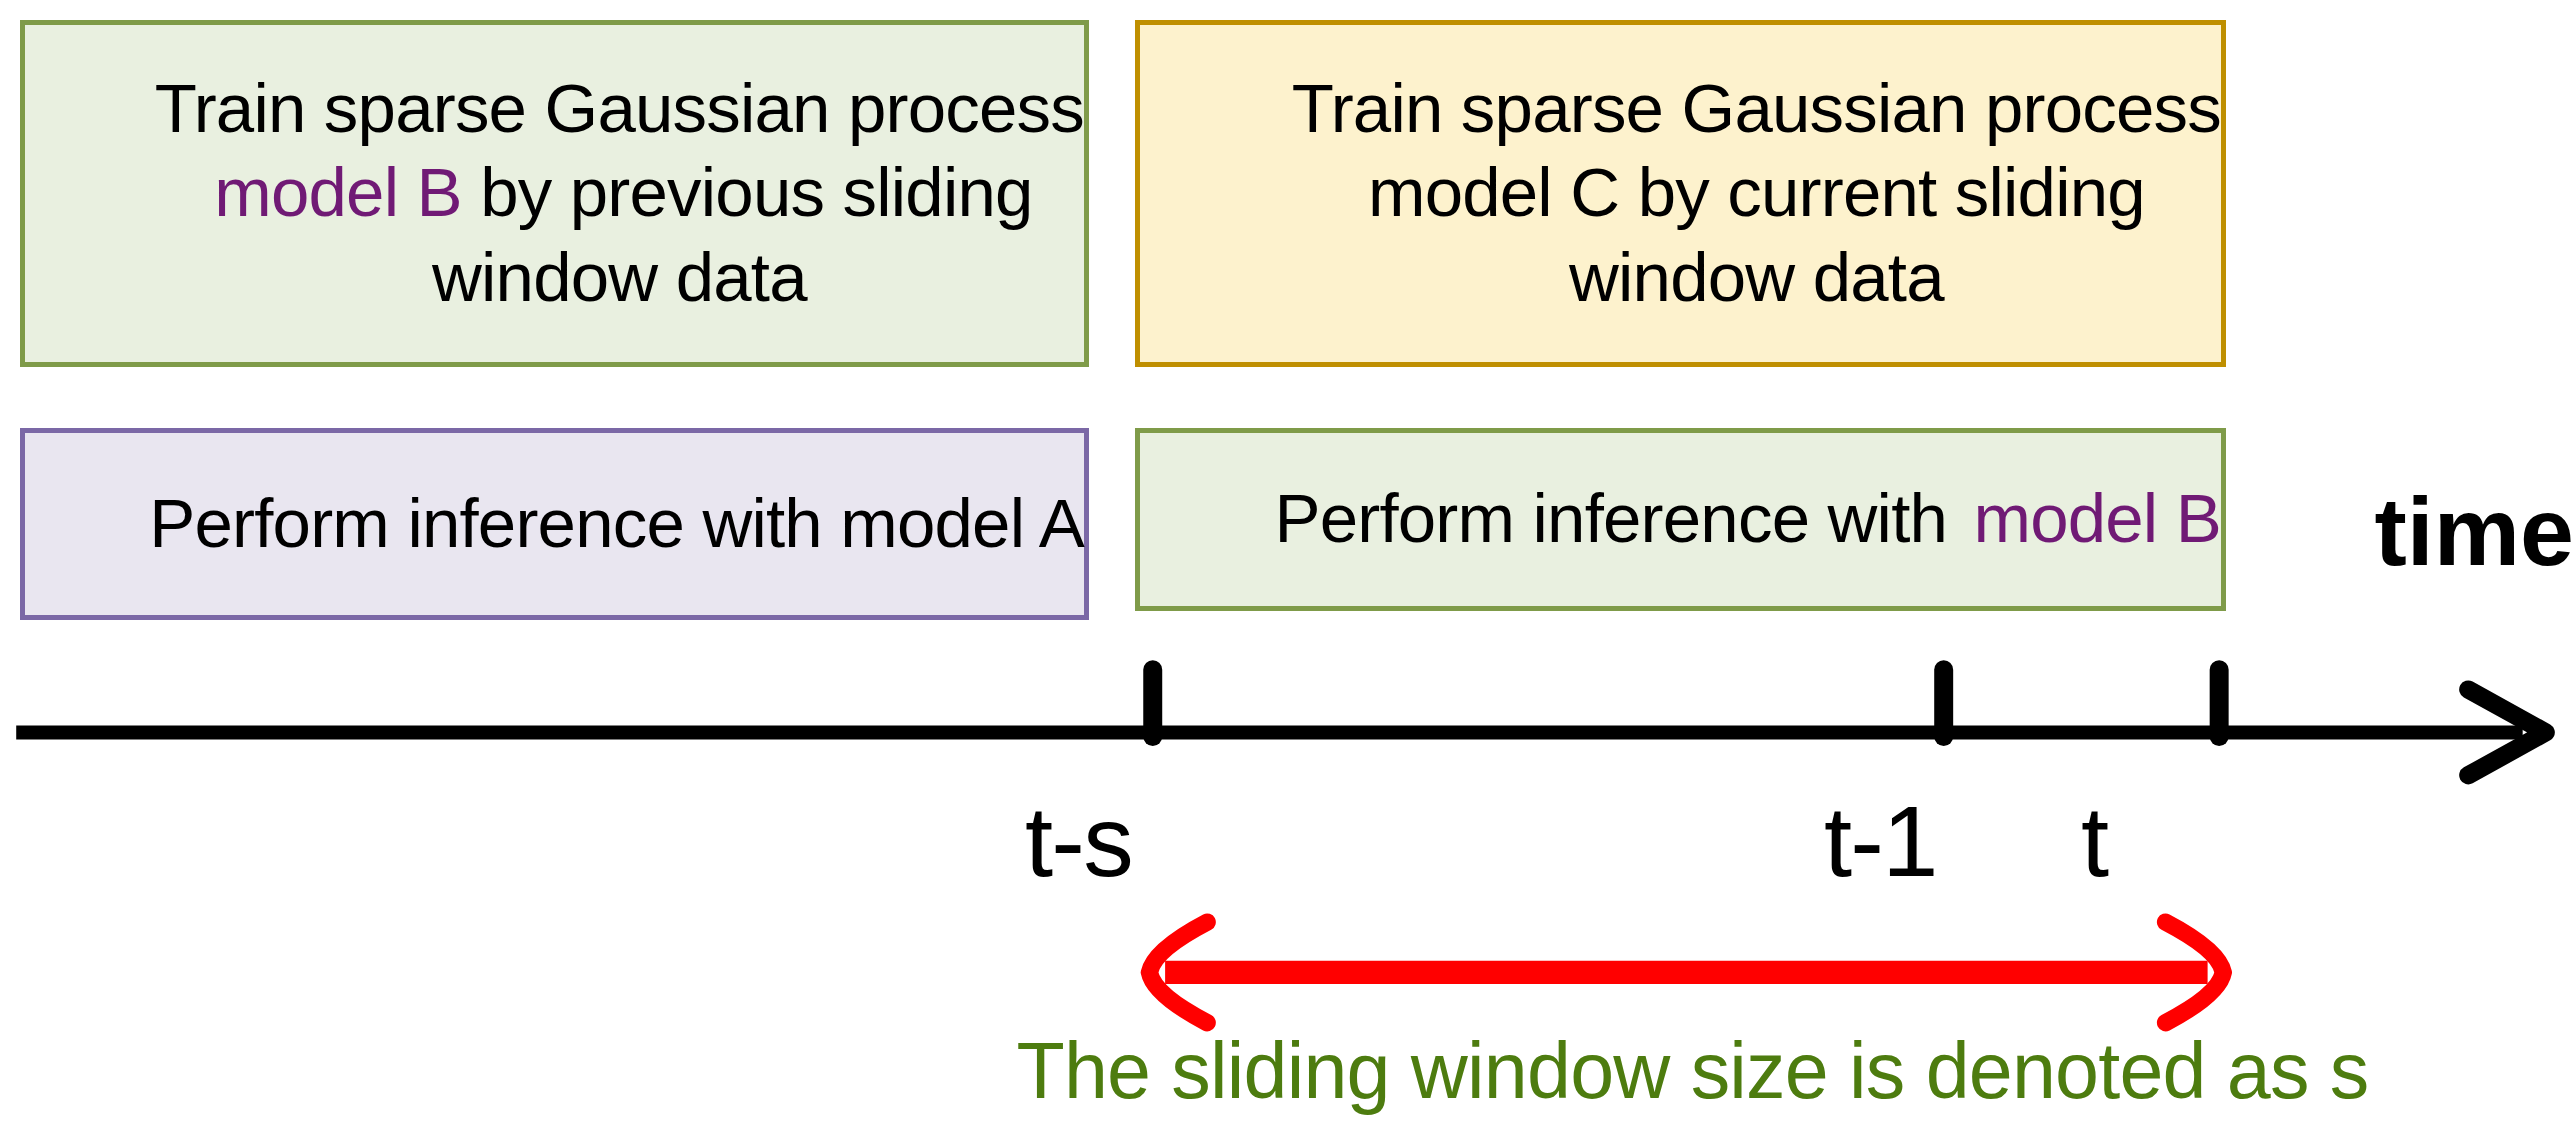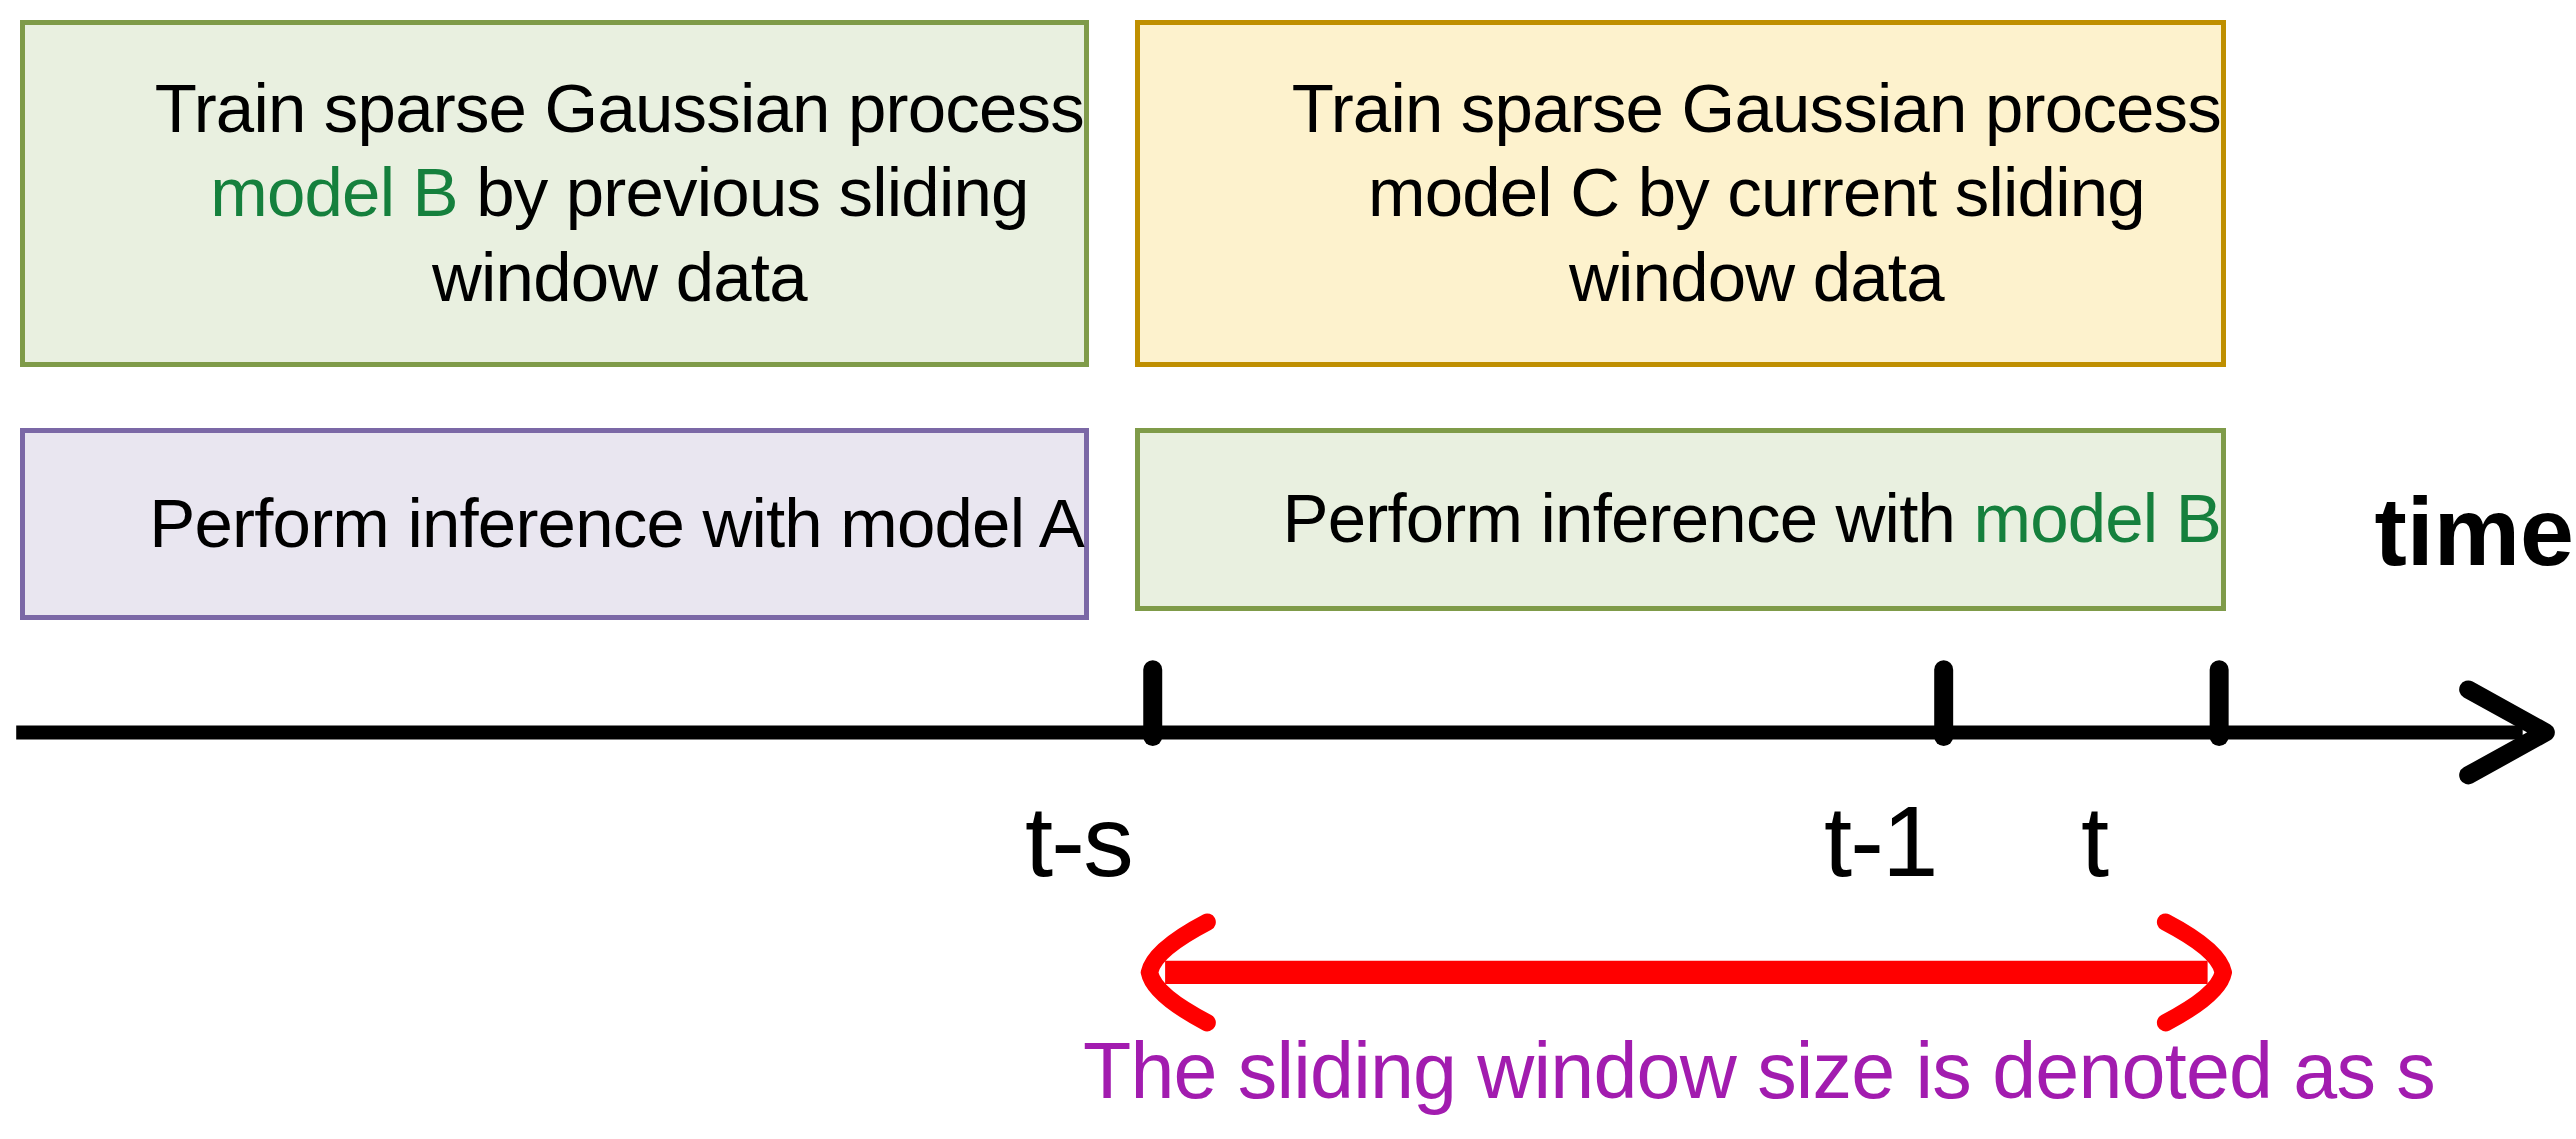--- a/index.html
+++ b/index.html
@@ -40,21 +40,21 @@
   .box.infer-prev {
     left: 20px; top: 428px; width: 1069px; height: 192px;
     background: #e9e6f0;
     border: 5.8px solid #7b68a6;
   }
   .box.infer-curr {
     left: 1135px; top: 428px; width: 1091px; height: 183px;
     background: #e9f0e0;
     border: 5.8px solid #7f9b49;
   }
-  .red-text { color: #15803d; }
+  .red-text { color: #701a75; margin-left: 8px; }
 
   .axis-label {
     position: absolute;
     left: 2310px; top: 483px; width: 264px;
     text-align: right;
     font-size: 97px;
     font-weight: 600;
     line-height: 1.0;
     letter-spacing: 0px;
   }
@@ -65,23 +65,23 @@
     font-size: 101px;
     letter-spacing: -1.7px;
   }
   .tick-label.ts  { left: 1025px; }
   .tick-label.t1  { left: 1824px; }
   .tick-label.t   { left: 2081px; }
 
   .caption {
     position: absolute;
     left: 950px; top: 1025px; width: 1485px;
-    text-align: right;
+    text-align: center;
     font-size: 79px;
-    color: #a21caf;
+    color: #4d7c0f;
     letter-spacing: -0.8px;
     white-space: nowrap;
   }
   svg.overlay {
     position: absolute;
     left: 0; top: 0;
     width: 2576px;
     height: 1139px;
   }
 </style>

